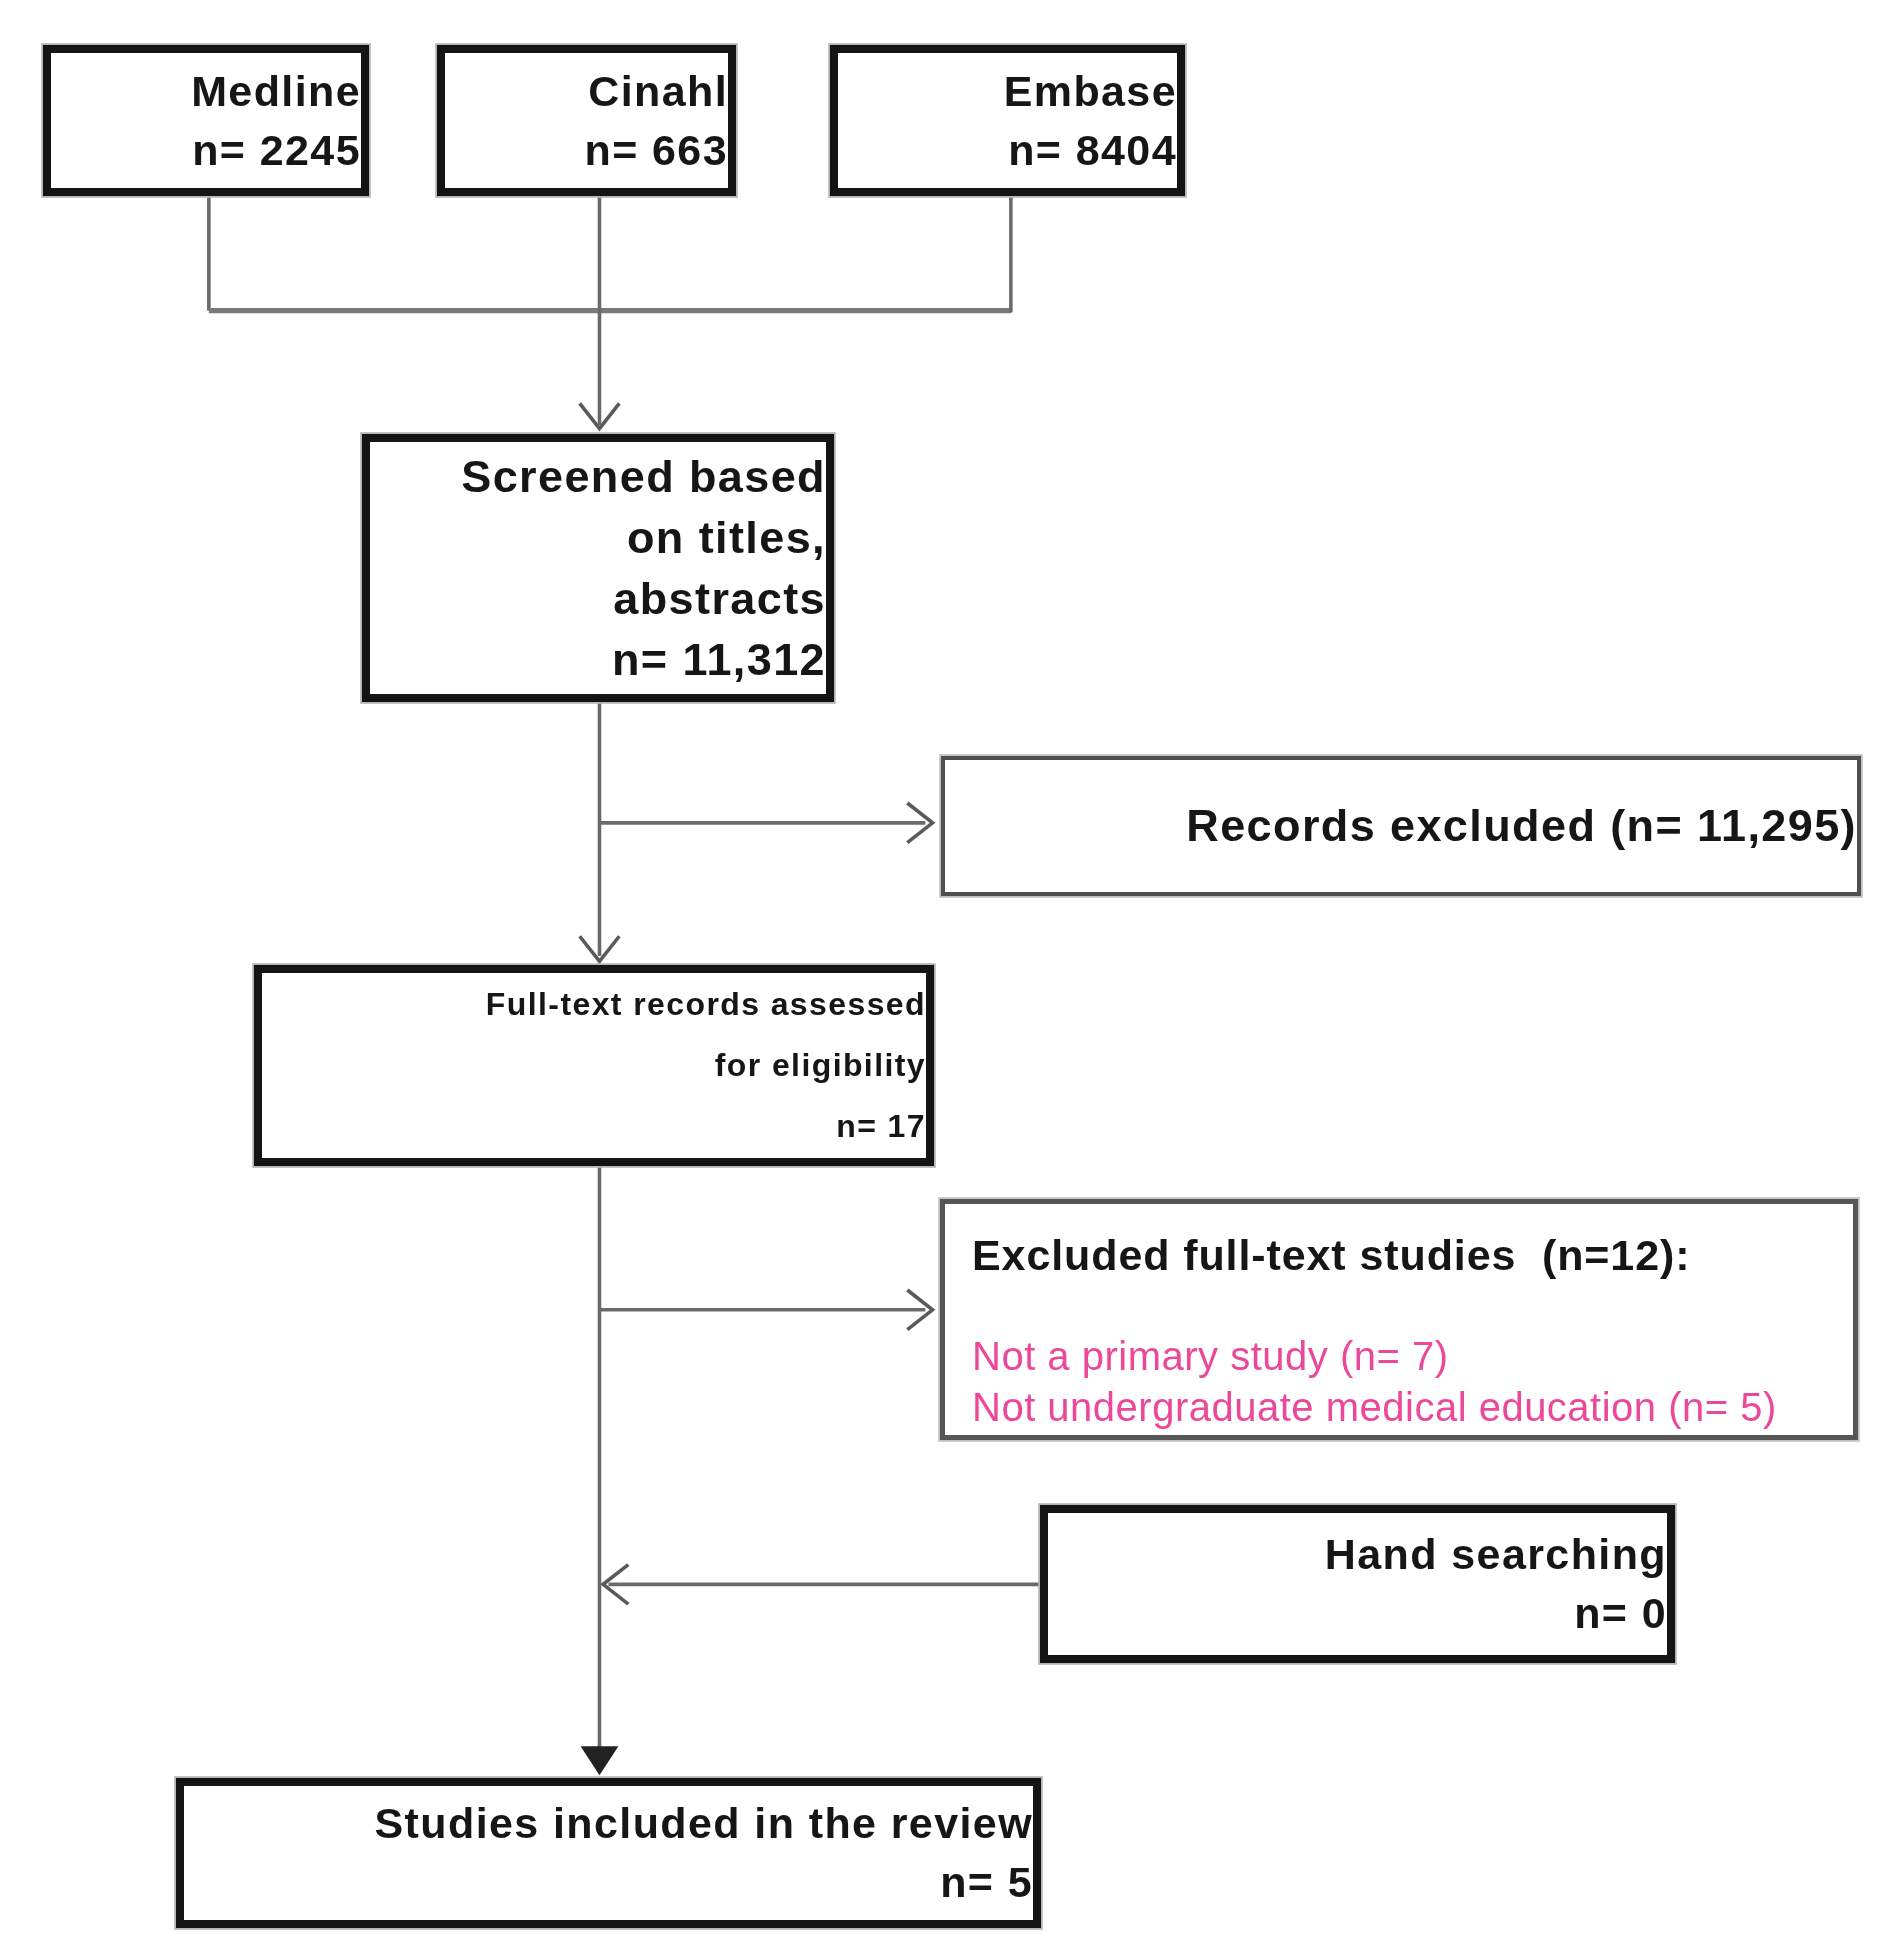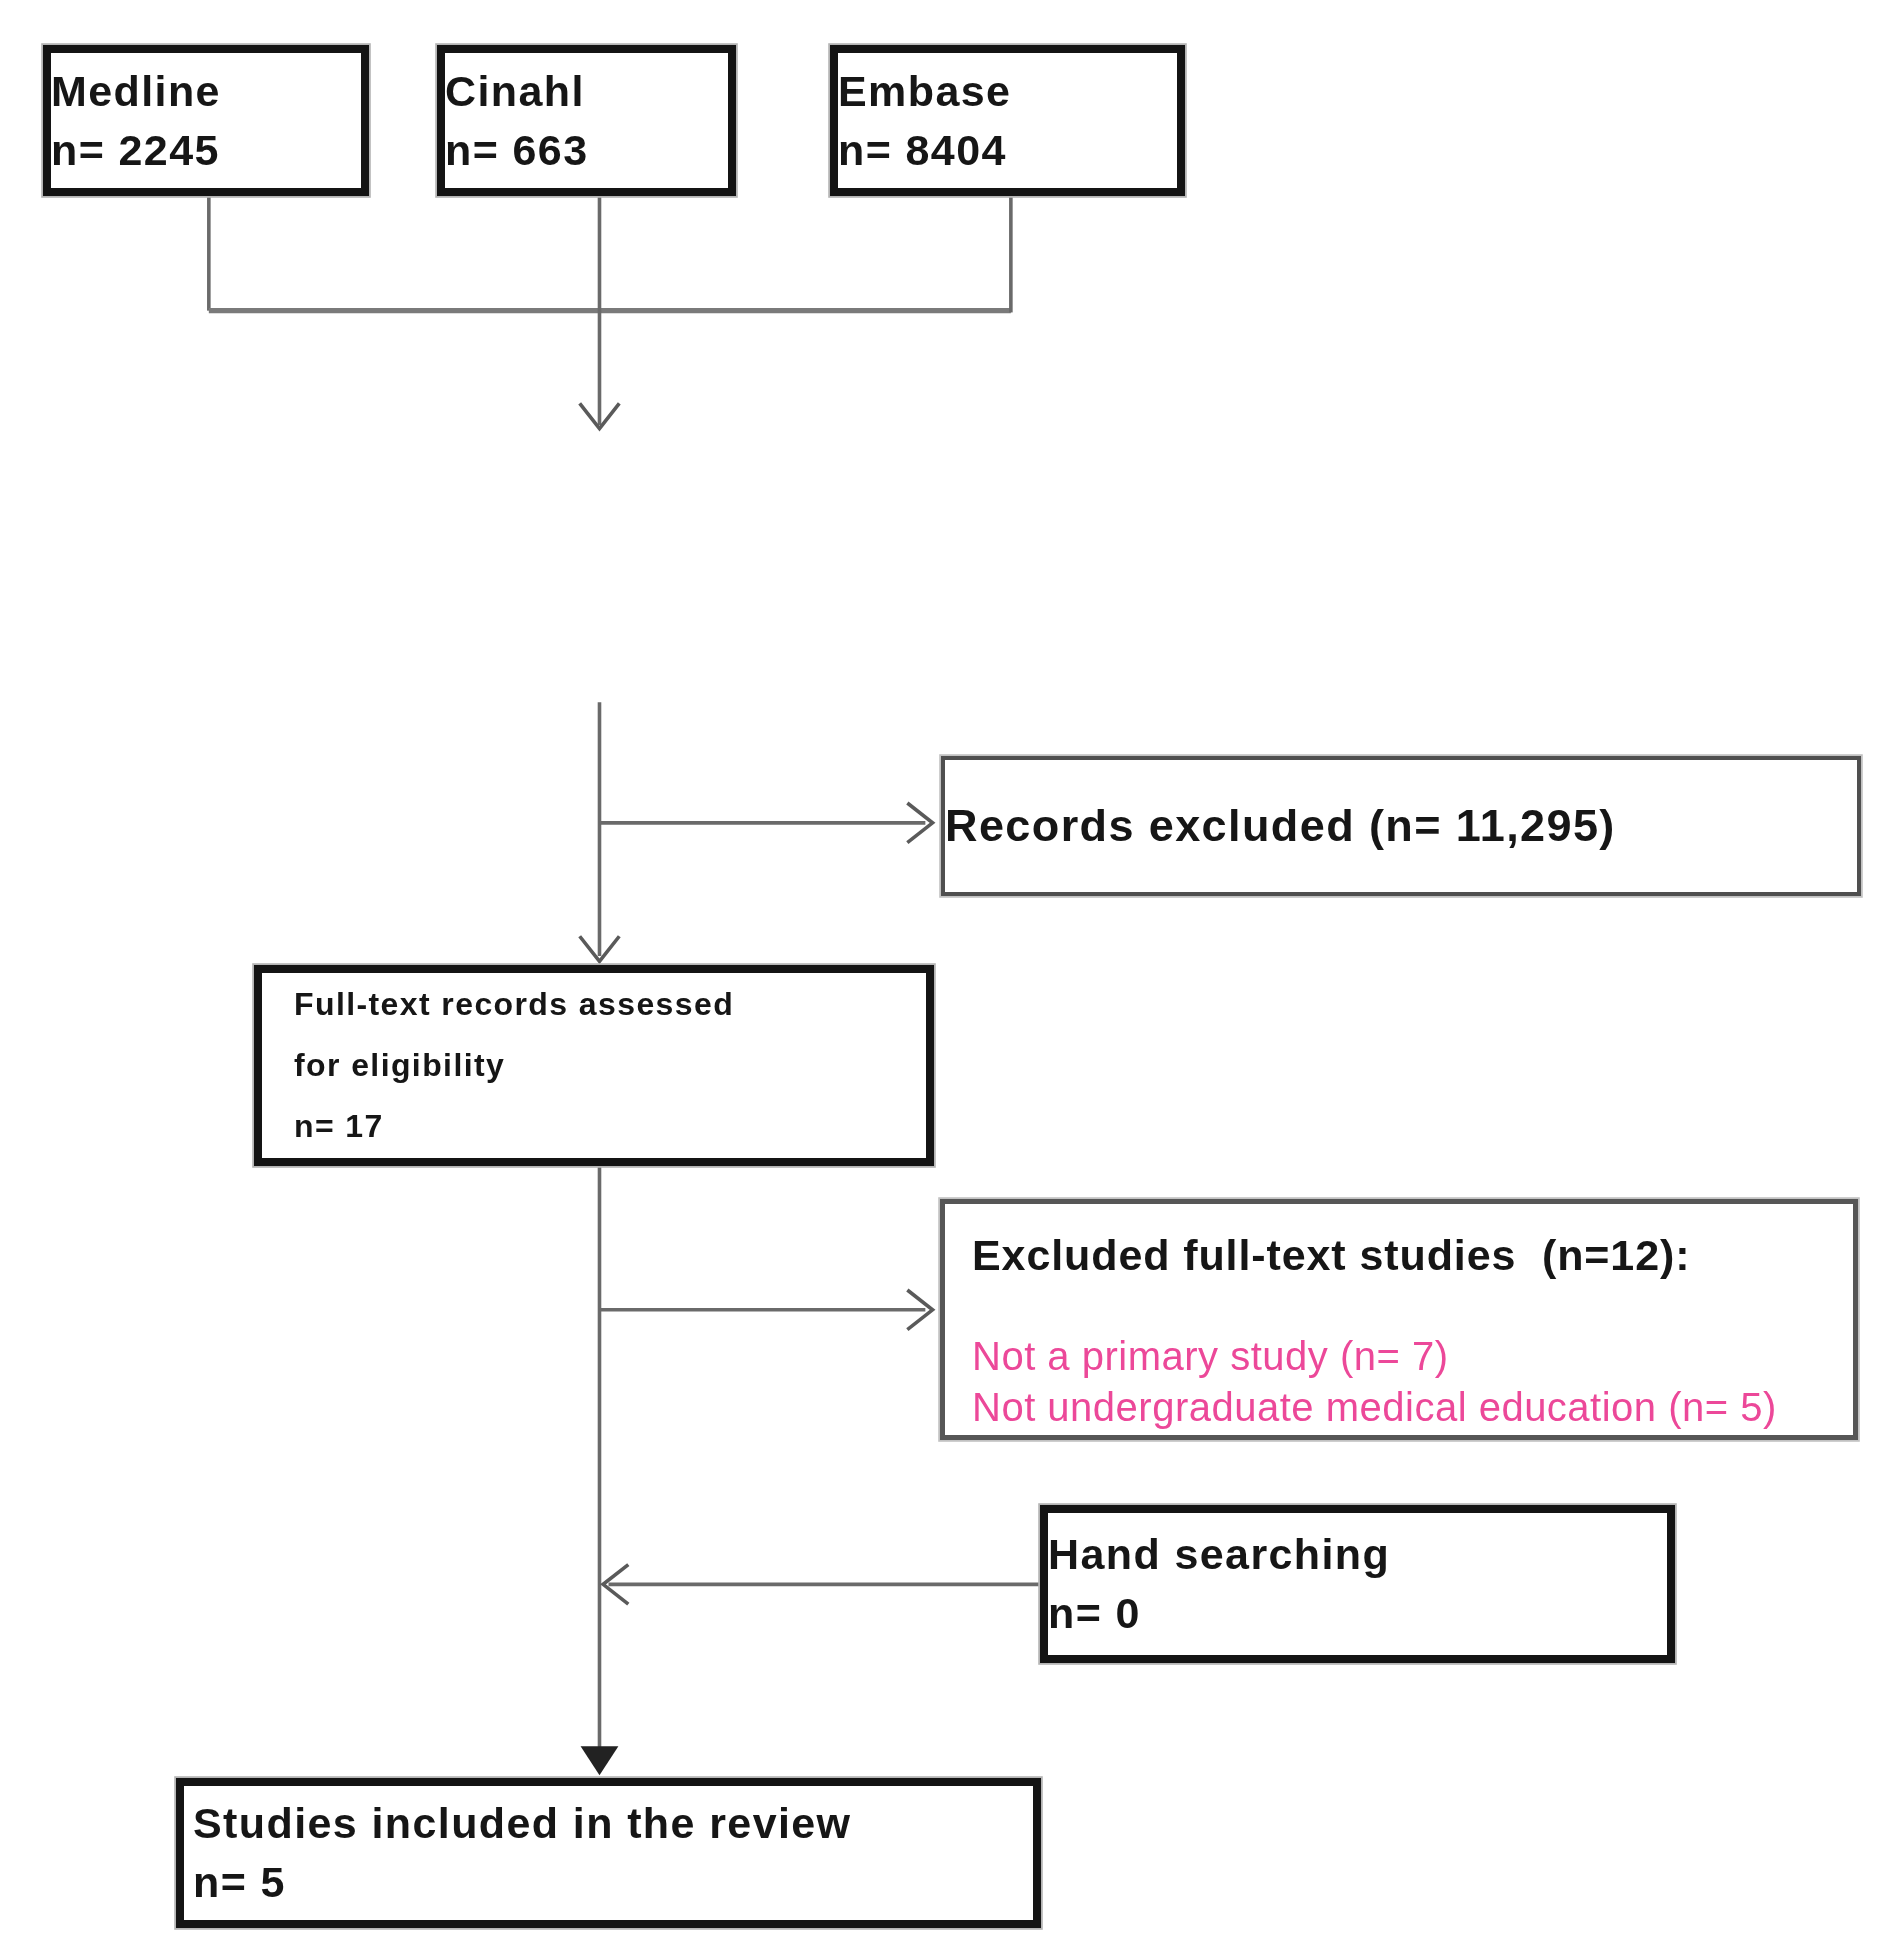--- a/index.html
+++ b/index.html
@@ -14,21 +14,21 @@
   }
   #connectors{position:absolute;left:0;top:0;width:1893px;height:1958px;}
   .box{
     position:absolute;
     background:#ffffff;
     border:8px solid #141414;
     box-sizing:border-box;
     display:flex;
     flex-direction:column;
     justify-content:center;
-    align-items:flex-start;
+    align-items:flex-end;
     text-align:center;
     font-weight:bold;
     letter-spacing:1.4px;
     box-shadow:0 0 0 1.8px #b5b5b5;
   }
   .box .ln{display:block;}
 
   
   #box-medline{left:43px;top:45px;width:326px;height:151px;font-size:43px;line-height:59px;}
   #box-cinahl{left:437px;top:45px;width:299px;height:151px;font-size:43px;line-height:59px;}
@@ -106,20 +106,26 @@
   <div class="box" id="box-cinahl">
     <span class="ln">Cinahl</span>
     <span class="ln">n= 663</span>
   </div>
 
   <div class="box" id="box-embase">
     <span class="ln">Embase</span>
     <span class="ln">n= 8404</span>
   </div>
 
+  <div class="box" id="box-screened">
+    <span class="ln">Screened based</span>
+    <span class="ln">on titles,</span>
+    <span class="ln">abstracts</span>
+    <span class="ln">n= 11,312</span>
+  </div>
 
   <div class="box" id="box-records-excluded">
     <span class="ln">Records excluded (n= 11,295)</span>
   </div>
 
   <div class="box" id="box-fulltext">
     <span class="ln">Full-text records assessed</span>
     <span class="ln">for eligibility</span>
     <span class="ln">n= 17</span>
   </div>

